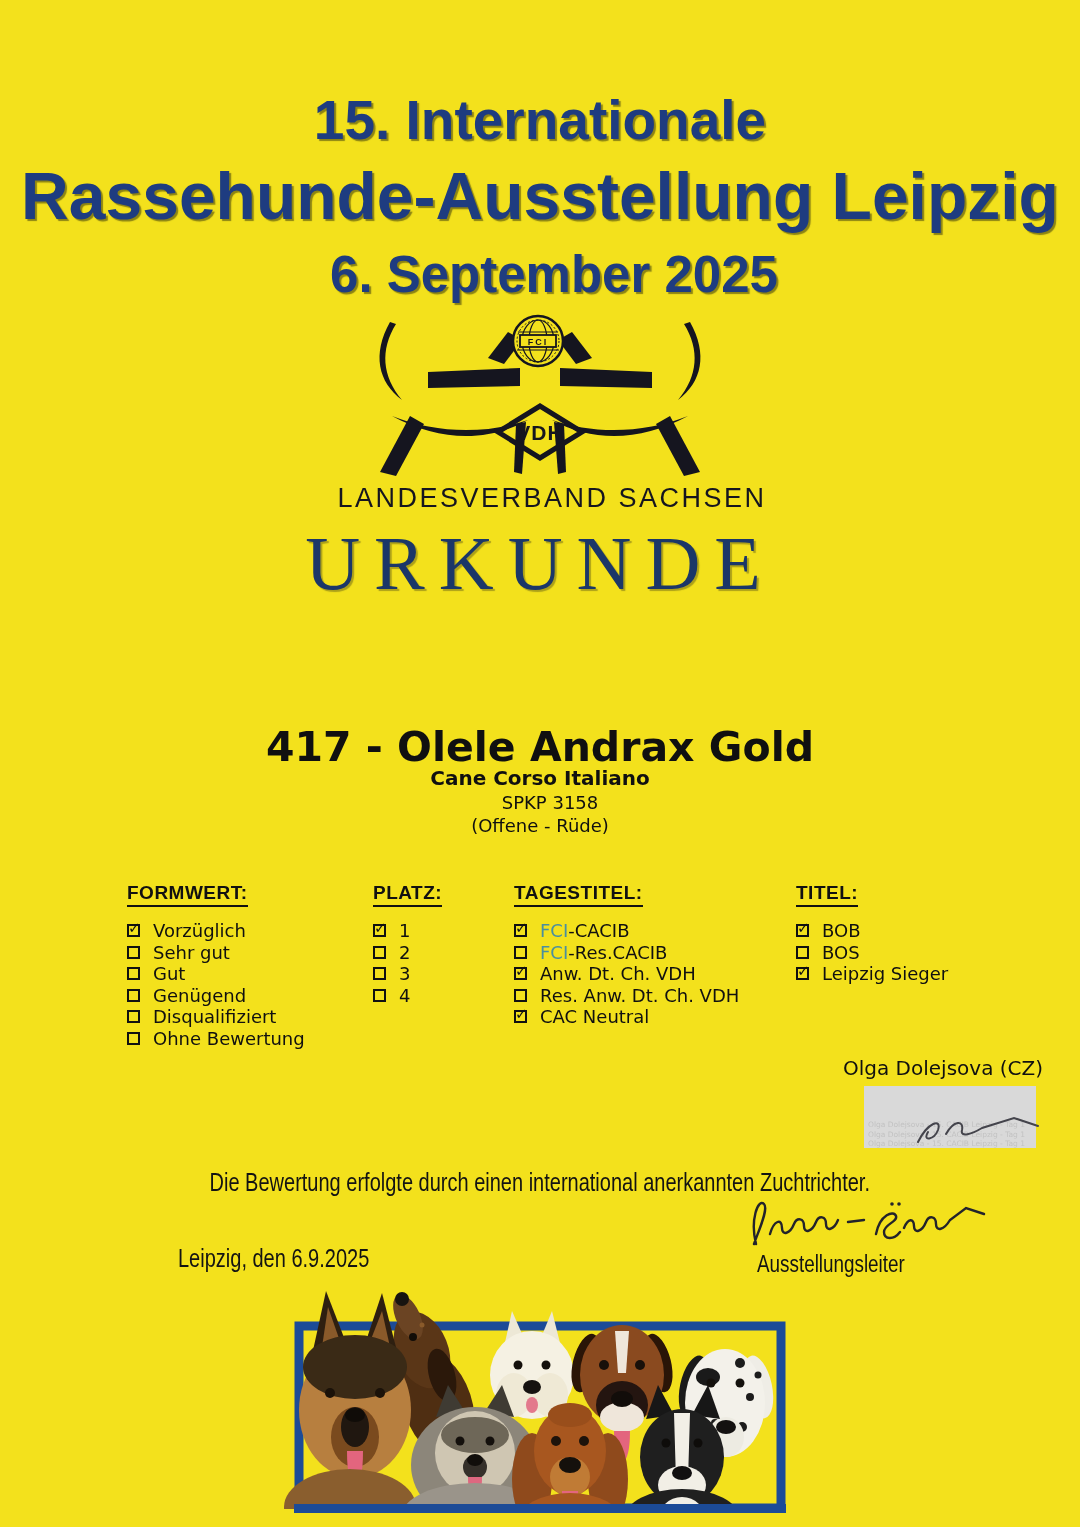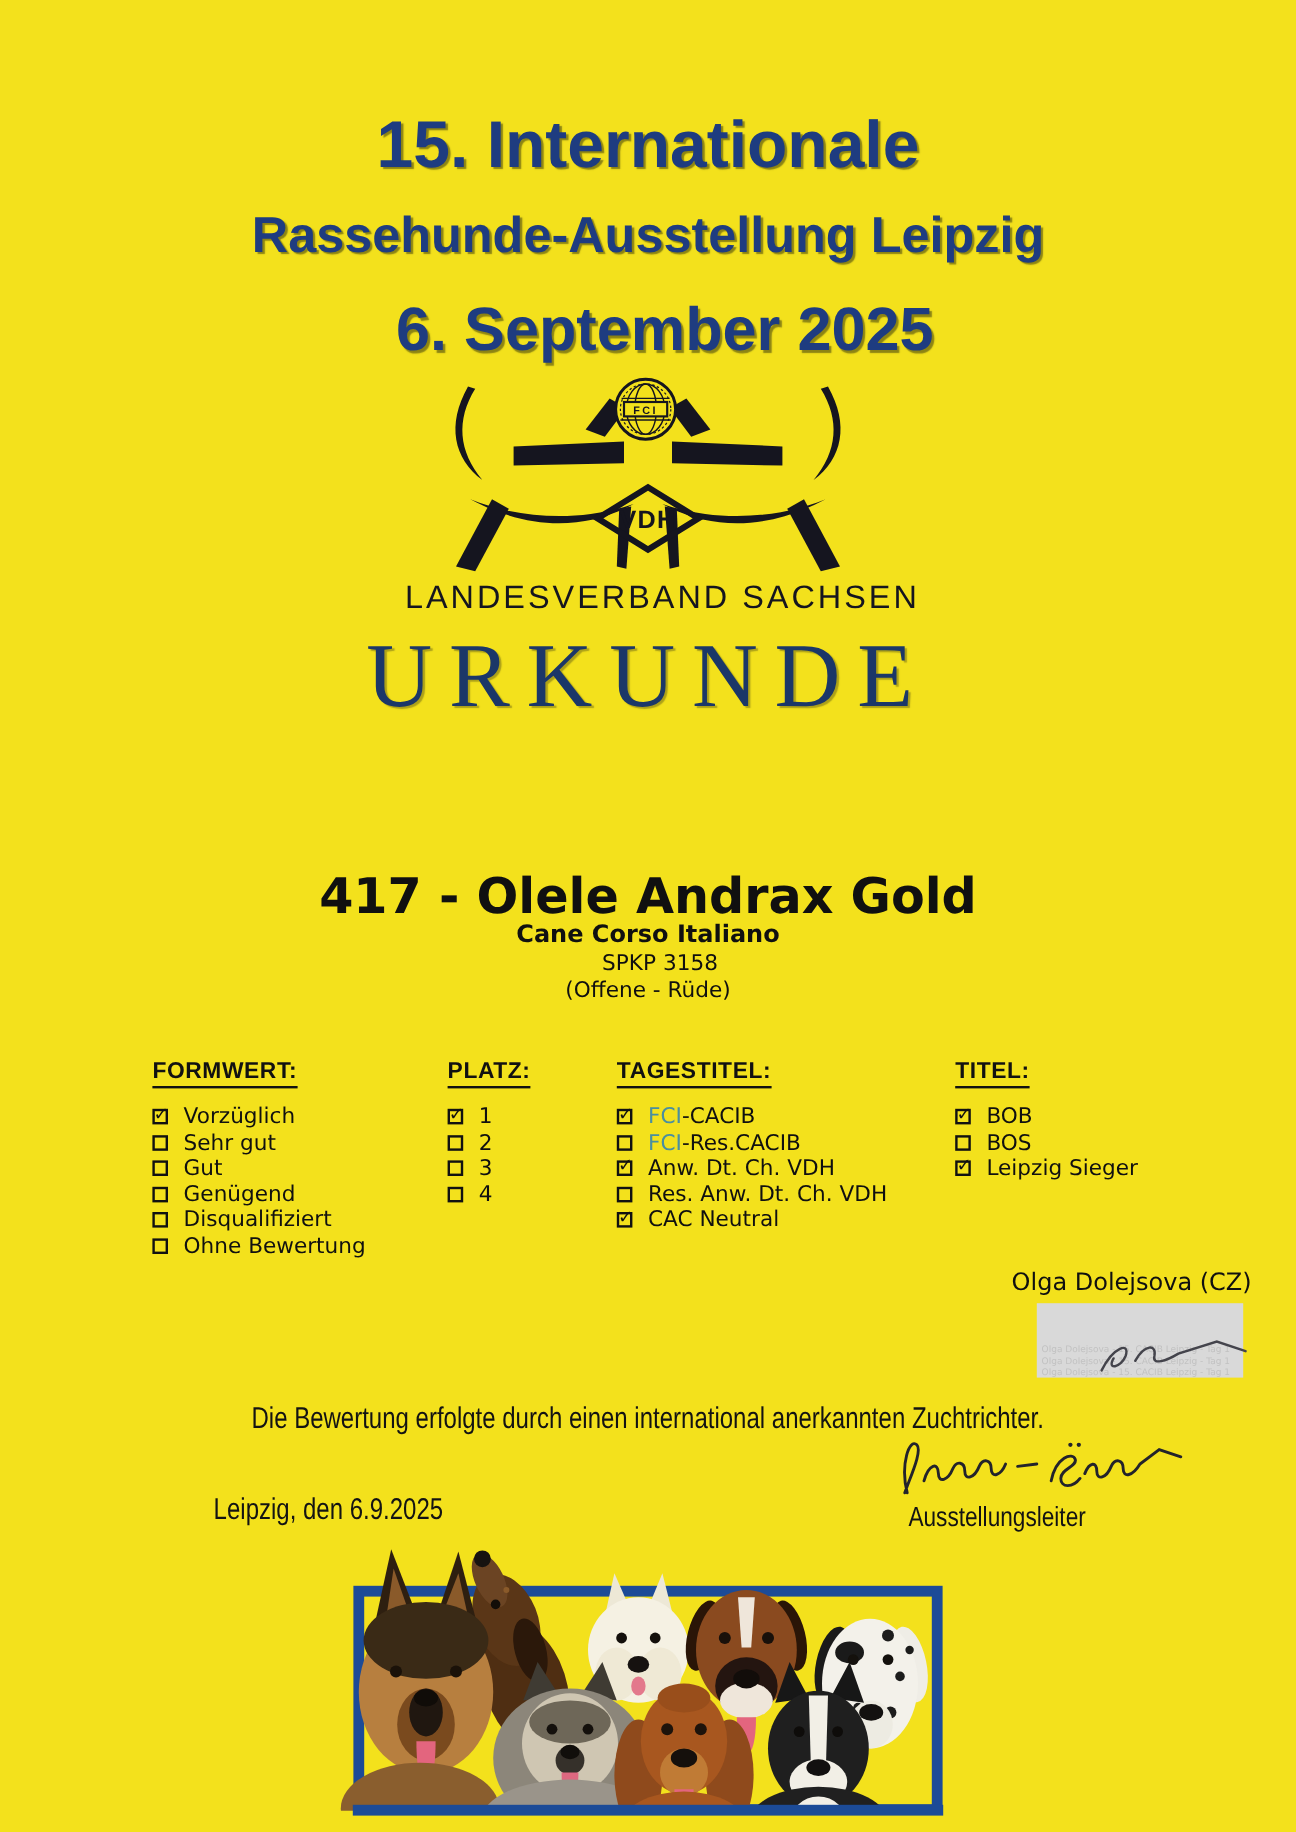--- a/index.html
+++ b/index.html
@@ -6,21 +6,21 @@
   .page{
     position:relative;width:1080px;height:1527px;overflow:hidden;
     background:#F3E11C;
     font-family:"DejaVu Sans",sans-serif;color:#101010;
   }
   
   .title-block{position:absolute;top:84px;left:0;width:100%;text-align:center;
     font-family:"Liberation Sans",sans-serif;font-weight:bold;color:#1E3C80;
     text-shadow:2px 2px 1px rgba(55,55,12,.55);}
   .title-l1{font-size:55px;line-height:72px;}
-  .title-l2{font-size:42px;line-height:80px;}
+  .title-l2{font-size:66px;line-height:80px;}
   .title-l3{font-size:51px;line-height:78px;margin-left:28px;}
   
   .logo-wrap{position:absolute;top:312px;left:50%;transform:translateX(-50%);}
   .org-name{position:absolute;top:483px;left:12px;width:100%;text-align:center;
     font-family:"Liberation Sans",sans-serif;font-size:27px;letter-spacing:2.5px;color:#15151F;}
   .urkunde{position:absolute;top:520px;left:0;width:100%;text-align:center;
     font-family:"Liberation Serif",serif;font-size:76px;letter-spacing:14px;color:#1B3768;
     text-shadow:2px 2px 1px rgba(40,40,20,.35);}
   
   .dog-block{position:absolute;top:728px;left:0;width:100%;text-align:center;}

